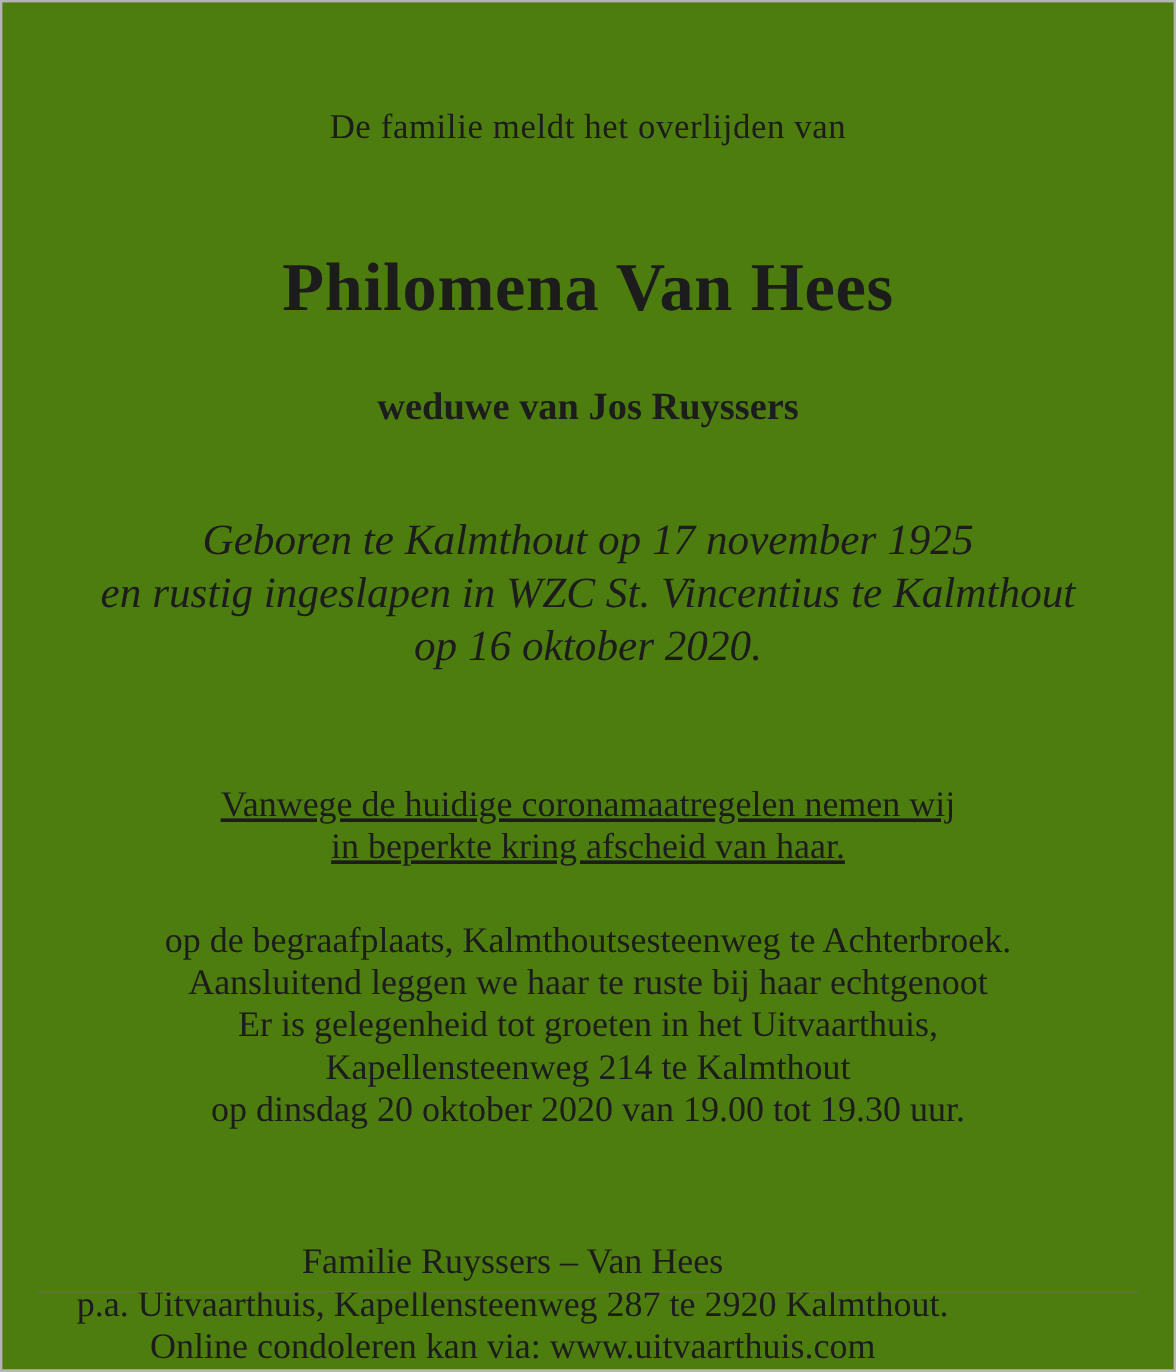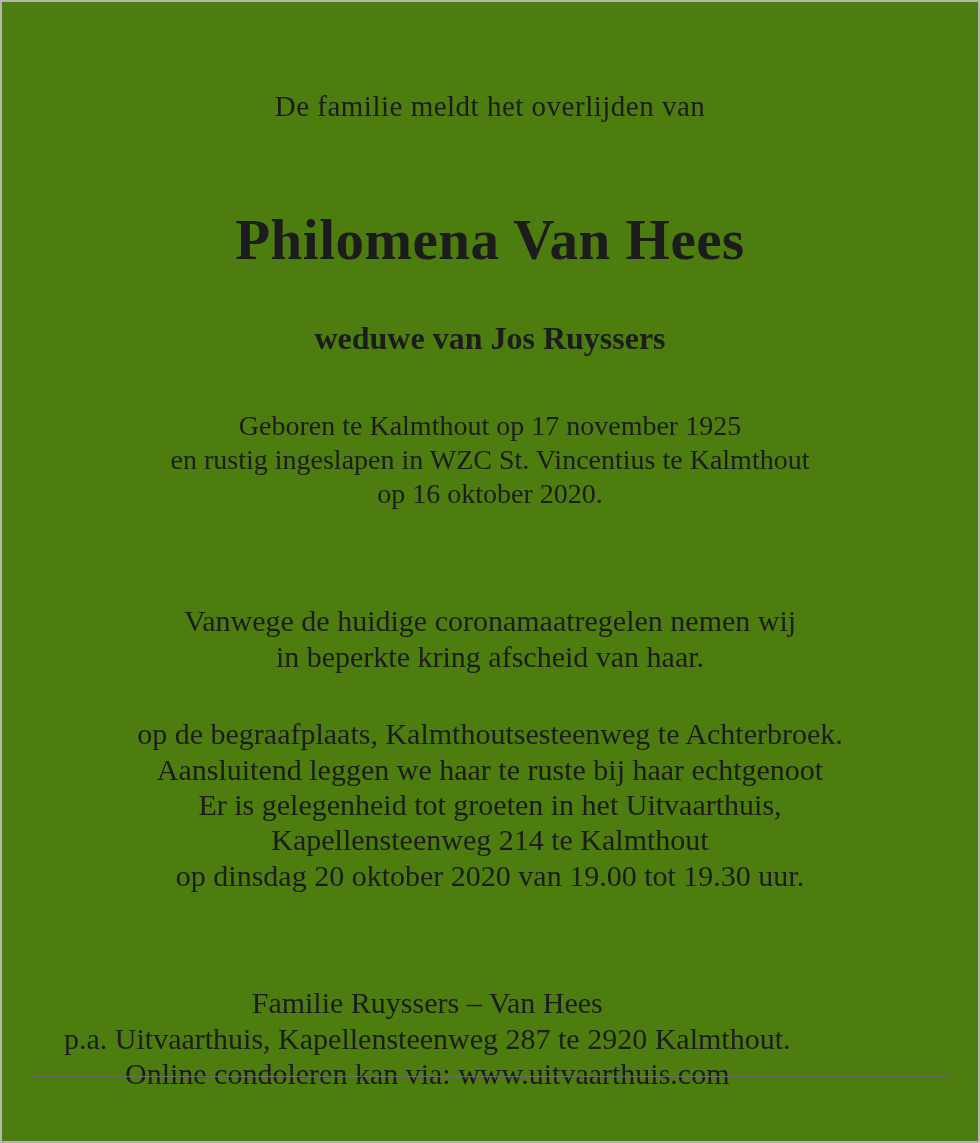--- a/index.html
+++ b/index.html
@@ -38,29 +38,30 @@
     font-weight: bold;
     letter-spacing: 0.5px;
     line-height: 1;
   }
   .subtitle {
     margin-top: 52px;
     font-size: 32px;
     font-weight: bold;
   }
   .birth-death {
-    margin-top: 52px;
-    font-size: 28px;
+    margin-top: 72px;
+    font-style: italic;
+    font-size: 36px;
     line-height: 1.22;
   }
   .body-block {
     font-size: 30px;
     line-height: 1.18;
   }
-  .para-1 { margin-top: 92px; }
+  .para-1 { margin-top: 92px; text-decoration: underline; }
   .para-2 { margin-top: 42px; }
   .para-3 { }
 
   .family-block {
     align-self: flex-start;
     text-align: center;
     margin-left: 62px;
     margin-top: 92px;
     font-size: 30px;
     line-height: 1.18;

